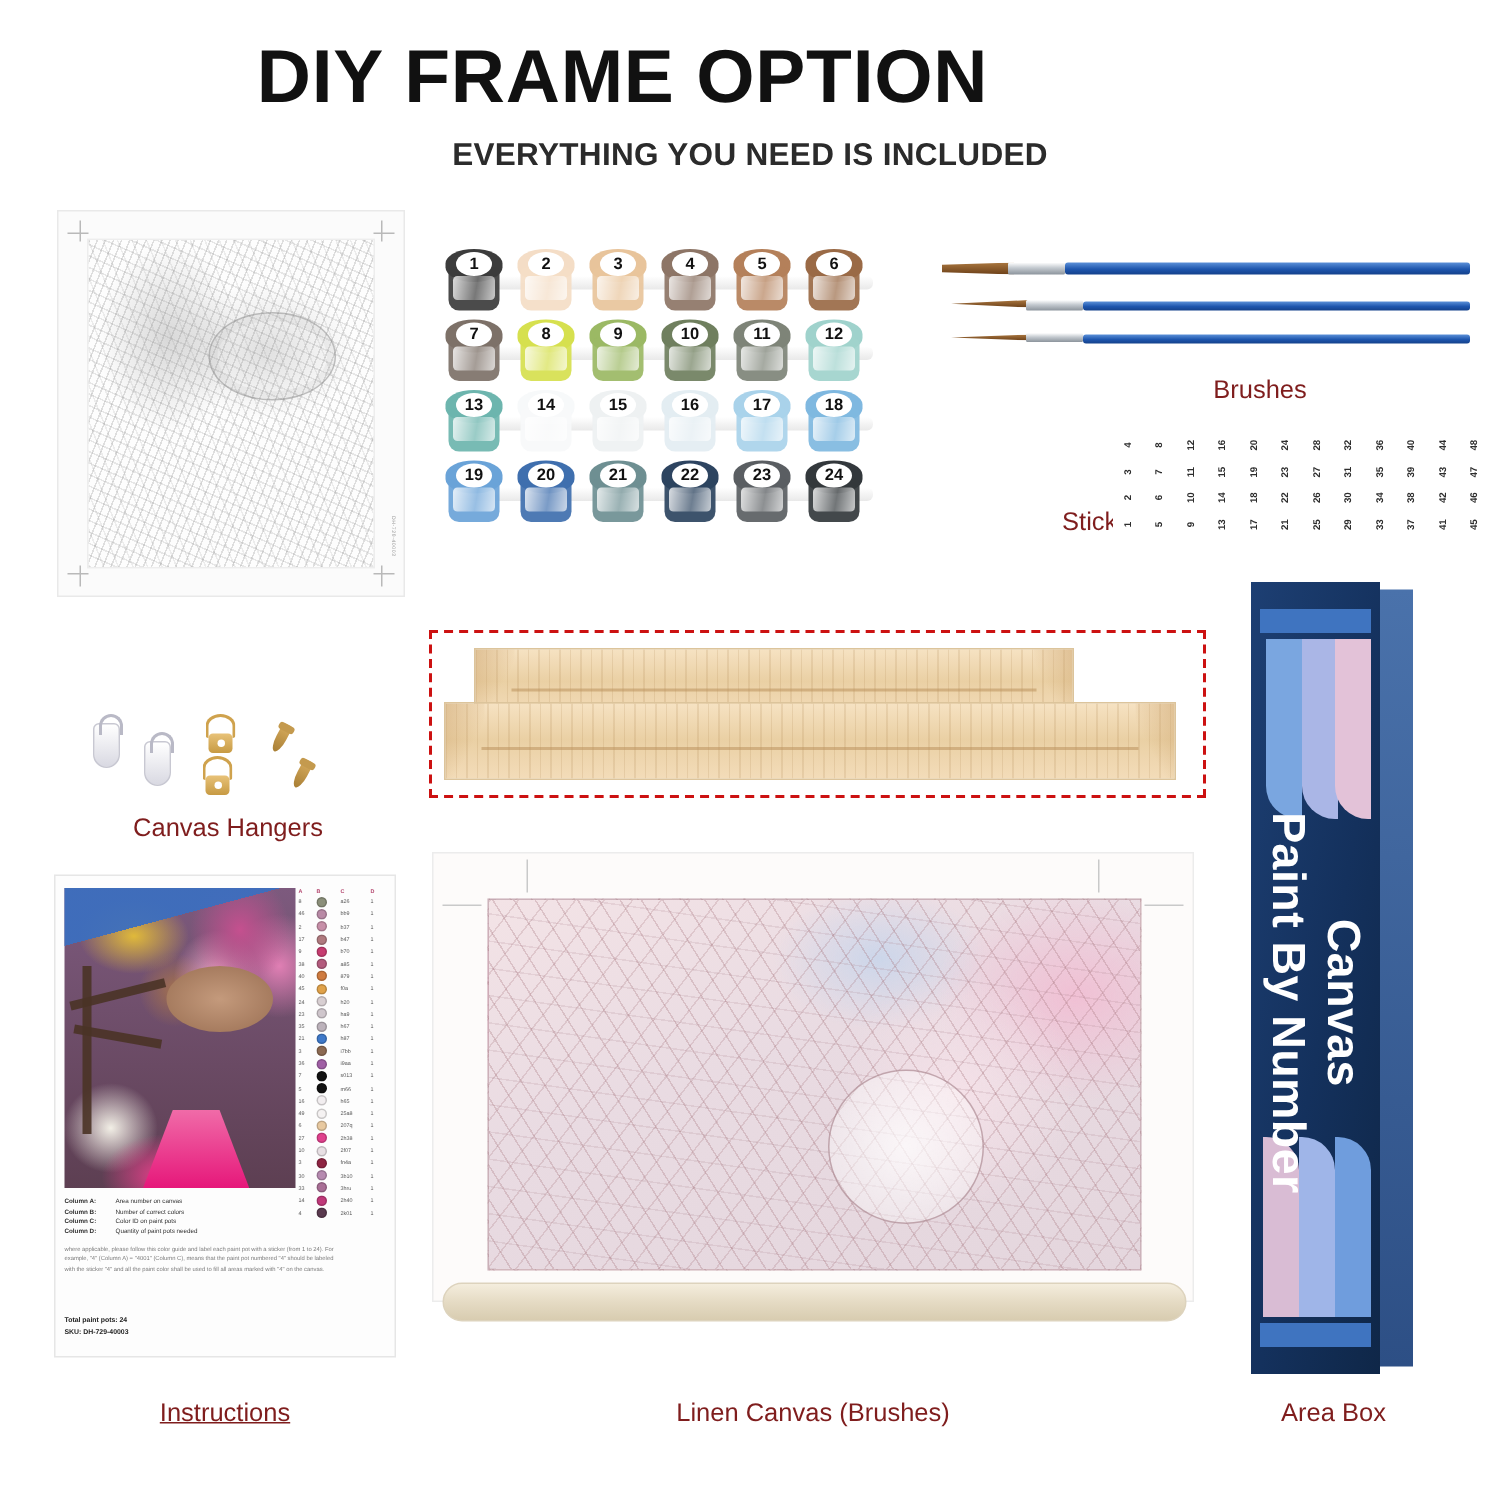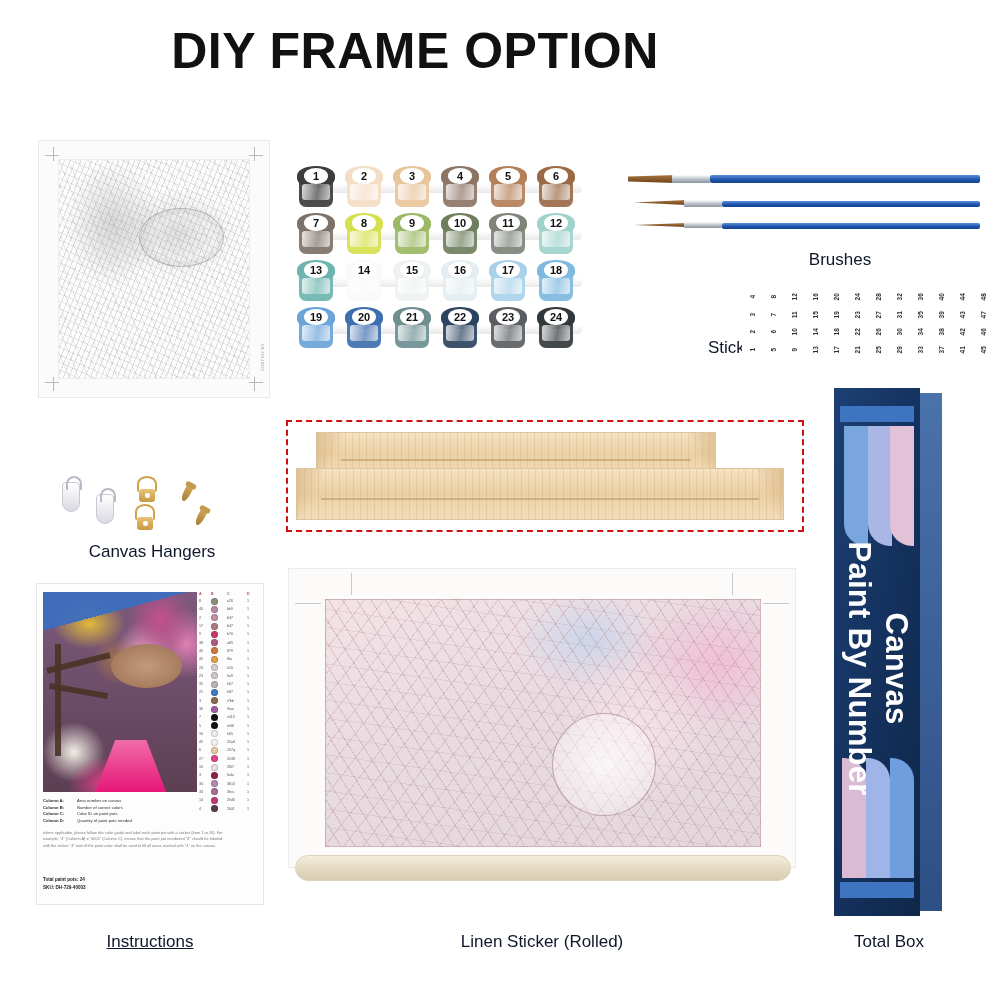--- a/index.html
+++ b/index.html
@@ -22,21 +22,21 @@
     color:#111; line-height:1;
   }
   #subtitle {
     top:92px; left:0; width:1000px; text-align:center;
     font-size:21px; font-weight:bold; letter-spacing:.2px;
     color:#2b2b2b;
   }
 
   
   .cap {
-    text-align:center; font-size:17px; color:#0f172a;
+    text-align:center; font-size:17px; color:#7f1d1d;
     font-family:"Liberation Sans", sans-serif; white-space:nowrap;
   }
 
   
   #ref-paper {
     left:38px; top:140px; width:232px; height:258px;
     background:#fbfbfb; border:1px solid #e9e9e9;
   }
   .cropmark { position:absolute; background:#b9b9b9; }
   #ref-art {
@@ -308,20 +308,21 @@
   #cap-instr    { left:36px;  top:932px; width:228px;text-decoration:underline; }
   #cap-canvas   { left:288px; top:932px; width:508px; }
   #cap-gift     { left:824px; top:932px; width:130px; }
 </style>
 </head>
 <body>
 
 <div class="stage">
 
   <div class="abs" id="title">DIY FRAME OPTION</div>
+  <div class="abs" id="subtitle">EVERYTHING YOU NEED IS INCLUDED</div>
 
   <div class="abs" id="ref-paper">
     <div class="cropmark" style="left:14px;top:6px;width:1px;height:14px;"></div>
     <div class="cropmark" style="left:6px;top:14px;width:14px;height:1px;"></div>
     <div class="cropmark" style="right:14px;top:6px;width:1px;height:14px;"></div>
     <div class="cropmark" style="right:6px;top:14px;width:14px;height:1px;"></div>
     <div class="cropmark" style="left:14px;bottom:6px;width:1px;height:14px;"></div>
     <div class="cropmark" style="left:6px;bottom:14px;width:14px;height:1px;"></div>
     <div class="cropmark" style="right:14px;bottom:6px;width:1px;height:14px;"></div>
     <div class="cropmark" style="right:6px;bottom:14px;width:14px;height:1px;"></div>
@@ -805,34 +806,34 @@
       <div class="cmark" style="left:62px;top:4px;width:1px;height:22px;"></div>
       <div class="cmark" style="left:6px;top:34px;width:26px;height:1px;"></div>
       <div class="cmark" style="right:62px;top:4px;width:1px;height:22px;"></div>
       <div class="cmark" style="right:6px;top:34px;width:26px;height:1px;"></div>
       <div id="canvas-art">
         <div class="sun"></div>
       </div>
       <div id="canvas-roll"></div>
     </div>
   </div>
-  <div class="abs cap" id="cap-canvas">Linen Sticker (Rolled)</div>
+  <div class="abs cap" id="cap-canvas">Linen Canvas (Brushes)</div>
 
   <div class="abs" id="giftbox">
     <div id="gb-face">
       <div class="gb-band" style="top:18px;"></div>
       <div class="gb-band" style="bottom:18px;"></div>
       <div class="gb-sw" style="left:10px;top:38px;background:#7aa6e0;border-radius:0 0 0 22px;"></div>
       <div class="gb-sw" style="left:34px;top:38px;background:#aab6e6;border-radius:0 0 0 22px;"></div>
       <div class="gb-sw" style="left:56px;top:38px;background:#e3c2d8;border-radius:0 0 0 22px;"></div>
       <div class="gb-sw" style="left:8px;bottom:38px;background:#d9bcd4;border-radius:0 22px 0 0;"></div>
       <div class="gb-sw" style="left:32px;bottom:38px;background:#9fb5e8;border-radius:0 22px 0 0;"></div>
       <div class="gb-sw" style="left:56px;bottom:38px;background:#6f9ddd;border-radius:0 22px 0 0;"></div>
       <div id="gb-text">
         <div>Canvas</div>
         <div>Paint By Number</div>
       </div>
     </div>
     <div id="gb-side"></div>
   </div>
-  <div class="abs cap" id="cap-gift">Total Box</div>
+  <div class="abs cap" id="cap-gift">Area Box</div>
 
 </div>
 
 </body></html>

